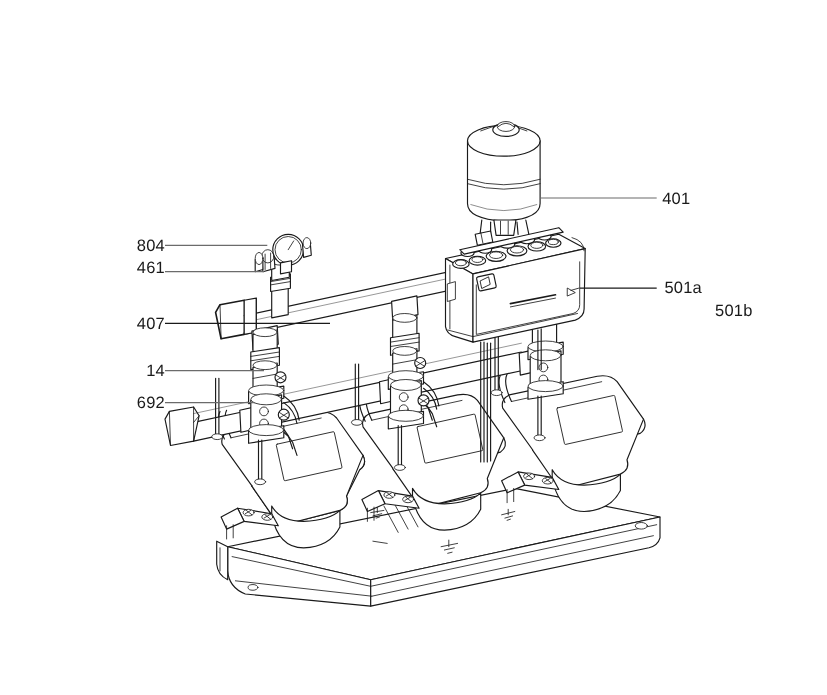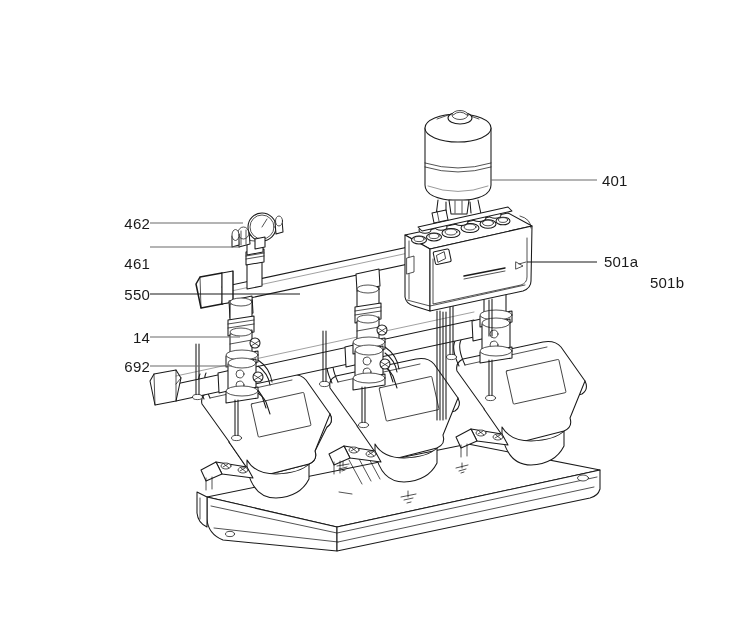--- a/index.html
+++ b/index.html
@@ -457,23 +457,23 @@
       <line class="lead" x1="150" y1="223" x2="243" y2="223"></line>
       <line class="lead" x1="150" y1="247" x2="240" y2="247"></line>
       <line class="leadD" x1="150" y1="294" x2="300" y2="294"></line>
       <line class="lead" x1="150" y1="337" x2="240" y2="337"></line>
       <line class="lead" x1="150" y1="366" x2="232" y2="366"></line>
       <line class="lead" x1="491" y1="180" x2="597" y2="180"></line>
       <line class="leadD" x1="527" y1="262" x2="597" y2="262"></line>
     </g>
   </svg>
 
-  <div class="callout-label lbl-left" style="left:96px;  top:216px; width:54px;">462</div>
-  <div class="callout-label lbl-left" style="left:96px;  top:256px; width:54px;">461</div>
-  <div class="callout-label lbl-left" style="left:96px;  top:287px; width:54px;">550</div>
+  <div class="callout-label lbl-left" style="left:96px;  top:216px; width:54px;">804</div>
+  <div class="callout-label lbl-left" style="left:96px;  top:236px; width:54px;">461</div>
+  <div class="callout-label lbl-left" style="left:96px;  top:287px; width:54px;">407</div>
   <div class="callout-label lbl-left" style="left:96px;  top:330px; width:54px;">14</div>
   <div class="callout-label lbl-left" style="left:96px;  top:359px; width:54px;">692</div>
 
   <div class="callout-label lbl-right" style="left:602px; top:173px;text-align:right;">401</div>
   <div class="callout-label lbl-right" style="left:604px; top:254px;">501a</div>
   <div class="callout-label lbl-right" style="left:634px; top:275px;margin-left:16px;">501b</div>
 
 </div>
 
 </body></html>

